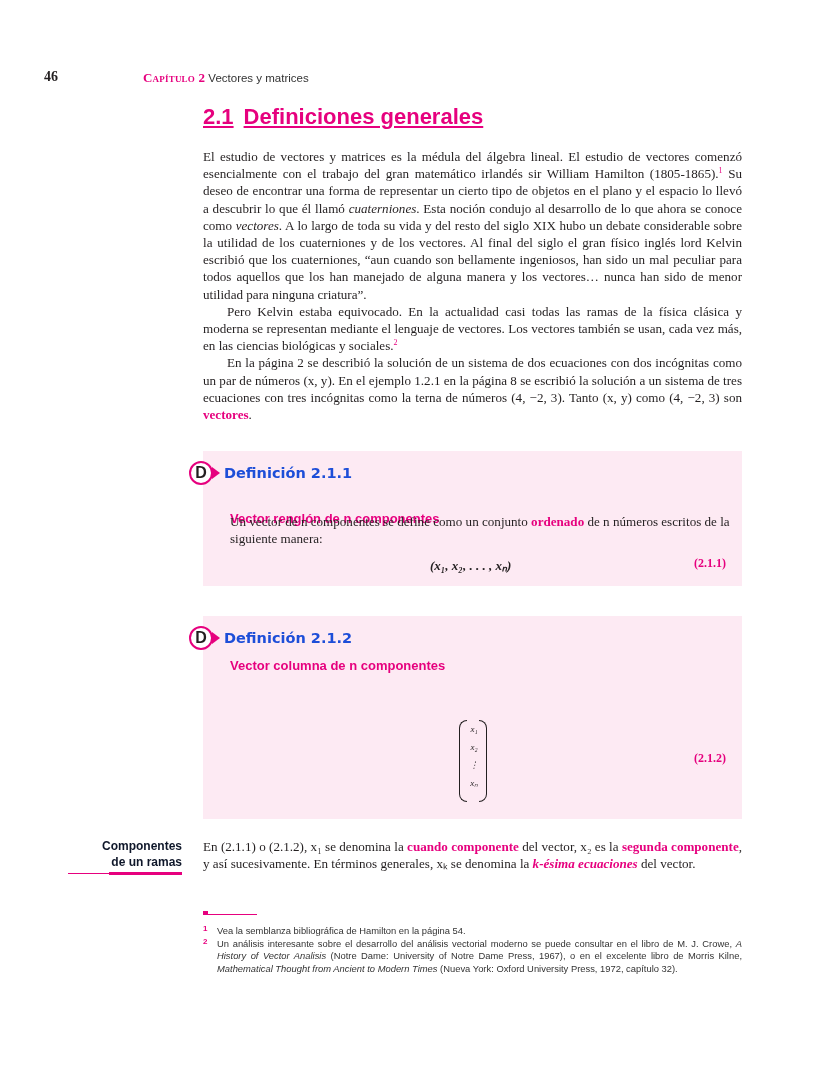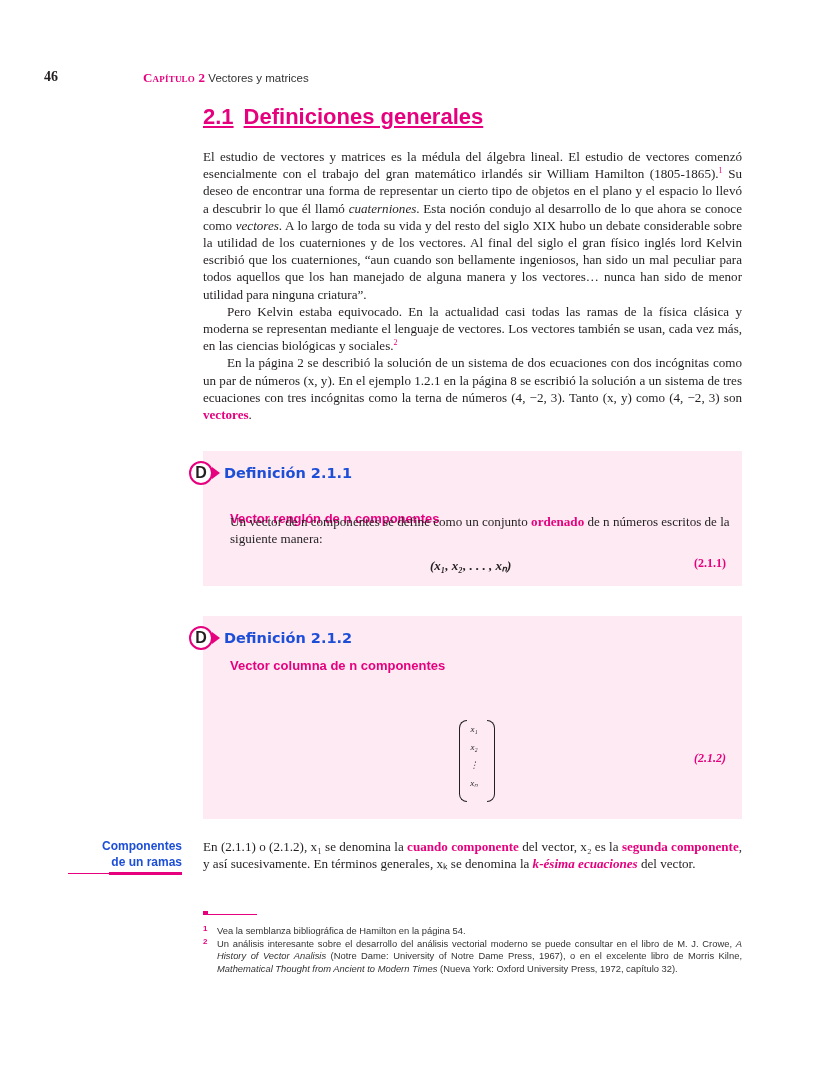--- a/index.html
+++ b/index.html
@@ -26,29 +26,29 @@
                display:flex; align-items:center; justify-content:center;
                font-family:"Liberation Sans", sans-serif; font-weight:bold; font-size:16px; color:#231f20; }
   .def-arrow { width:0; height:0; border-top:6px solid transparent; border-bottom:6px solid transparent;
                border-left:8px solid #e6007e; margin-left:-1px; }
   .def-title { font-family:"DejaVu Sans", sans-serif; font-weight:bold; font-size:14.5px; color:#1d4ed8; margin-left:4px; }
   .def-subtitle { position:absolute; left:27px; font-family:"Liberation Sans", sans-serif; font-weight:bold;
                   font-size:13px; color:#e6007e; }
   .def-body { position:absolute; left:27px; width:500px; font-size:13.1px; line-height:17.2px; }
   .def-formula { position:absolute; font-size:13px; font-style:italic;font-weight:bold; }
   .eq-num { position:absolute; right:16px; font-weight:bold; color:#e6007e; font-size:12px; }
-  .colvec { position:absolute; left:256px; top:104px; width:36px; height:82px; }
+  .colvec { position:absolute; left:256px; top:104px; width:28px; height:82px; }
   .colvec .lp, .colvec .rp { position:absolute; top:0; width:7px; height:80px; border:1.3px solid #231f20; }
   .colvec .lp { left:0; border-right:none; border-radius:8px 0 0 8px; }
   .colvec .rp { right:0; border-left:none; border-radius:0 8px 8px 0; }
   .colvec .entries { position:absolute; left:9px; top:0; width:12px; font-size:9px; font-style:italic;
                      line-height:18px; text-align:center; }
   .margin-note { position:absolute; left:68px; top:838px; width:114px; text-align:right;
                  font-family:"Liberation Sans", sans-serif; font-weight:bold; font-size:12px;
-                 color:#1d4ed8; line-height:16px; }
+                 color:#0f172a; line-height:16px; }
   .margin-rule { position:absolute; left:68px; top:873px; width:114px; height:1px; background:#e6007e; }
   .margin-rule .thick { position:absolute; right:0; top:-1px; width:73px; height:2.5px; background:#e6007e; }
   .footnote-rule { position:absolute; left:203px; top:914px; width:54px; height:1px; background:#e6007e; }
   .footnote-rule .tick { position:absolute; left:0; top:-3px; width:5px; height:4px; background:#e6007e; }
   .footnotes { position:absolute; left:203px; top:925px; width:539px; font-family:"Liberation Sans", sans-serif;
                font-size:9.4px; line-height:12.6px; color:#333; text-align:justify; }
   .fn { position:relative; padding-left:14px; margin:0; }
   .fn .fn-num { position:absolute; left:0; top:-2px; color:#e6007e; font-weight:bold; font-size:8px; }
   i { font-style:italic; }
 </style>
@@ -93,21 +93,21 @@
   <div class="colvec">
     <div class="lp"></div>
     <div class="entries">
       <div>x₁</div>
       <div>x₂</div>
       <div>⋮</div>
       <div>xₙ</div>
     </div>
     <div class="rp"></div>
   </div>
-  <div class="eq-num" style="top:135px;font-style:italic;">(2.1.2)</div>
+  <div class="eq-num" style="top:135px;">(2.1.2)</div>
 </div>
 
 <div class="margin-note">
   <div>Componentes</div>
   <div>de un ramas</div>
 </div>
 <div class="margin-rule">
     <div class="thick"></div>
   </div>
 

